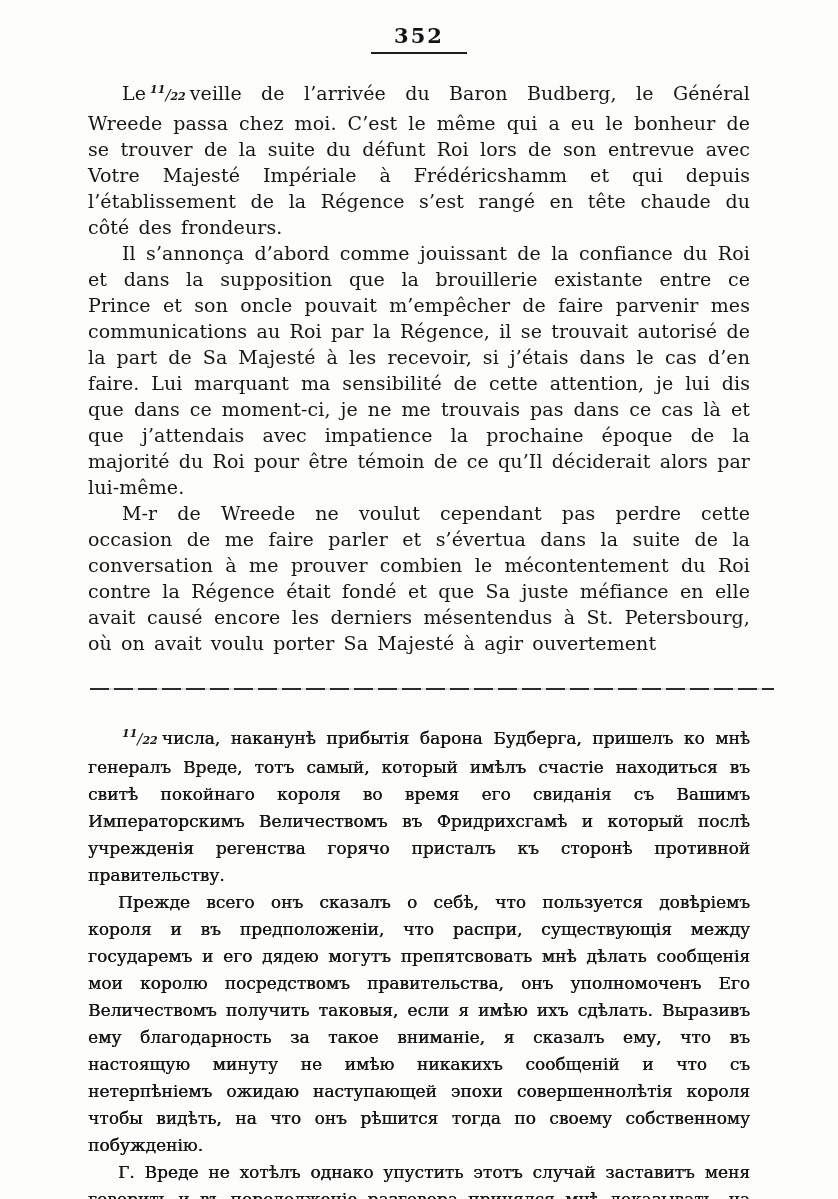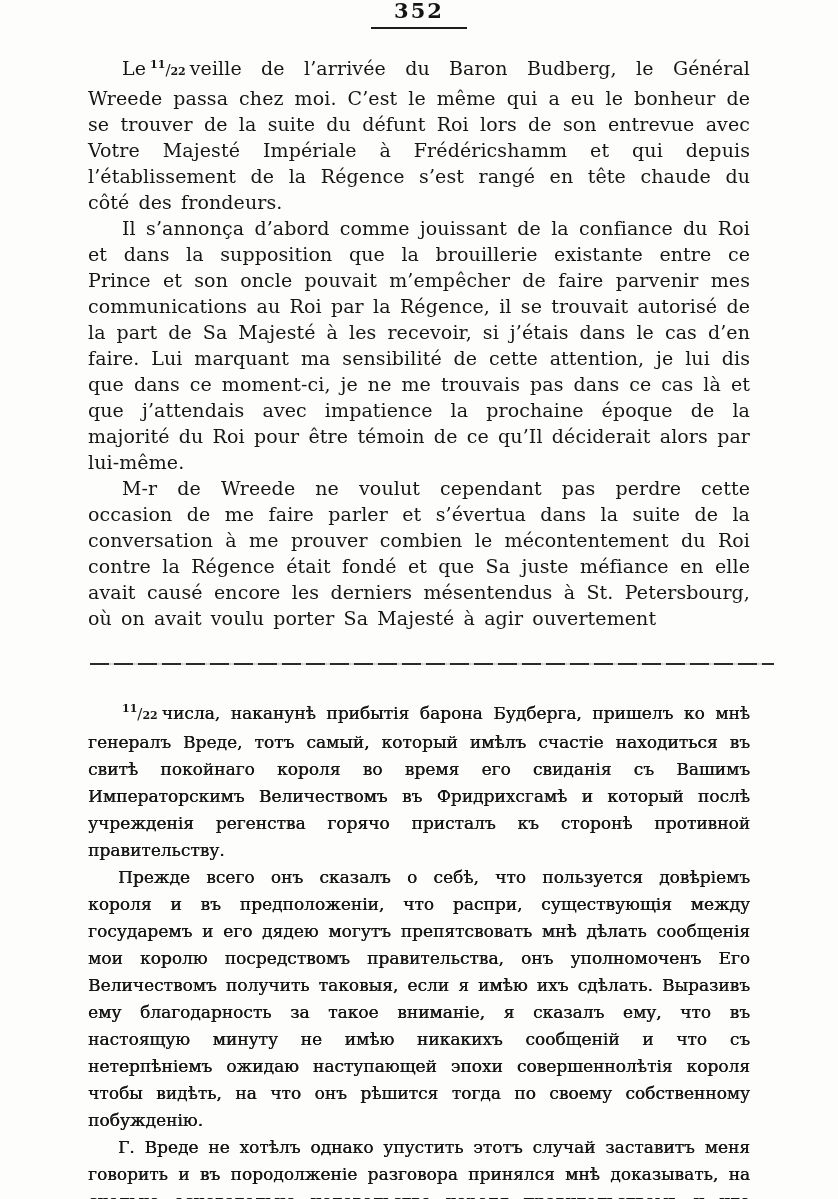--- a/index.html
+++ b/index.html
@@ -11,20 +11,21 @@
     position: relative;
     width: 838px;
     height: 1199px;
     margin: 0 auto;
     background: #fdfdfc;
     color: #161616;
     overflow: hidden;
     font-family: "DejaVu Serif", "Liberation Serif", serif;
   }
   .page-header {
+    padding-top: 25px;
     text-align: center;
   }
   .page-number {
     display: inline-block;
     font-size: 21px;
     font-weight: bold;
     letter-spacing: 2px;
     line-height: 22px;
     color: #141414;
   }
@@ -71,20 +72,21 @@
     margin: 0;
     text-indent: 30px;
   }
   .frac {
     white-space: nowrap;
     margin: 4px 4px;
     letter-spacing: 0;
     word-spacing: 0;
     text-shadow: none;
     font-weight: bold;
+    font-style: italic;
   }
   .frac .num {
     font-size: 11px;
     vertical-align: 7px;
   }
   .frac .slash {
     font-size: 15px;
     font-weight: normal;
   }
   .frac .den {

